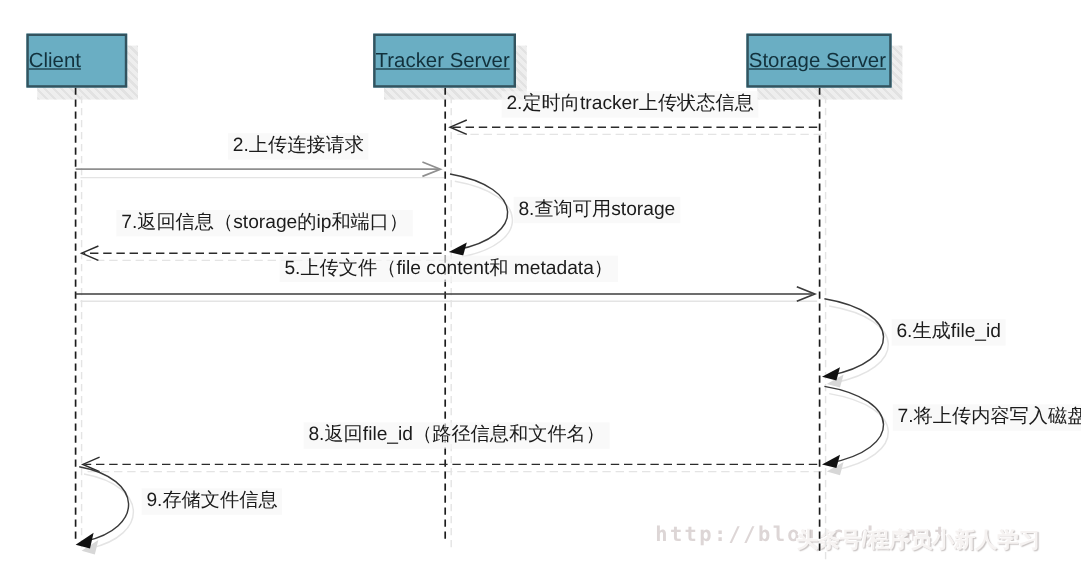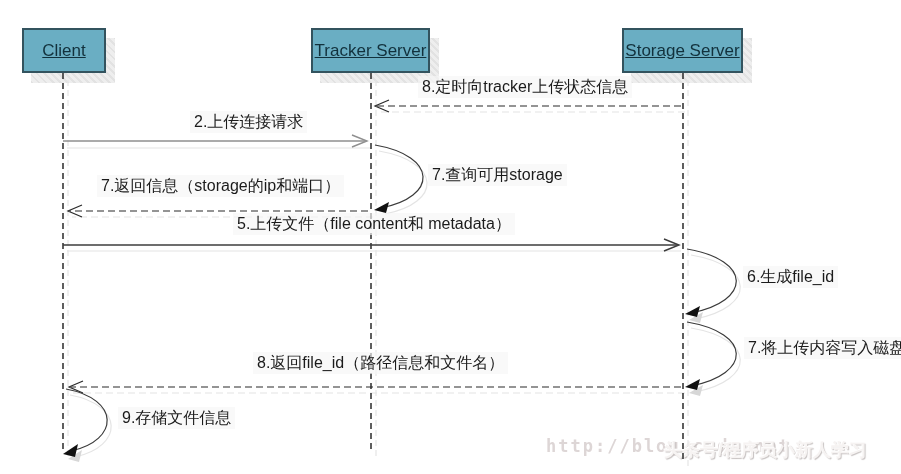--- a/index.html
+++ b/index.html
@@ -13,21 +13,21 @@
   
   .actor-shadow{
     position:absolute;
     background:repeating-linear-gradient(45deg,#e2e2e2 0 2px,#eeeeee 2px 5px);
   }
   .actor-box{
     position:absolute;
     background:#6aaec3;
     border:2px solid #33535e;
     box-sizing:border-box;
-    display:flex;align-items:center;justify-content:center;
+    display:flex;align-items:center;
   }
   .actor-box span{
     color:#12313c;
     font-size:17px;
     text-decoration:underline;
     white-space:nowrap;
   }
   
   .msg-label{
     position:absolute;
@@ -152,23 +152,23 @@
   <div class="actor-box" style="left:22px;top:28px;width:84px;height:45px;">
     <span>Client</span>
   </div>
   <div class="actor-box" style="left:622px;top:28px;width:121px;height:45px;">
     <span>Storage Server</span>
   </div>
   <div class="actor-box" style="left:311px;top:28px;width:119px;height:45px;">
     <span>Tracker Server</span>
   </div>
 
-  <div class="msg-label" style="left:418px;top:76px;">8.定时向tracker上传状态信息</div>
+  <div class="msg-label" style="left:418px;top:76px;">2.定时向tracker上传状态信息</div>
   <div class="msg-label" style="left:163px;top:111px;margin-left:27px;">2.上传连接请求</div>
-  <div class="msg-label" style="left:428px;top:164px;">7.查询可用storage</div>
+  <div class="msg-label" style="left:428px;top:164px;">8.查询可用storage</div>
   <div class="msg-label" style="left:97px;top:175px;">7.返回信息（storage的ip和端口）</div>
   <div class="msg-label" style="left:233px;top:213px;">5.上传文件（file content和 metadata）</div>
   <div class="msg-label" style="left:743px;top:266px;">6.生成file_id</div>
   <div class="msg-label" style="left:744px;top:337px;">7.将上传内容写入磁盘</div>
   <div class="msg-label" style="left:253px;top:352px;">8.返回file_id（路径信息和文件名）</div>
   <div class="msg-label" style="left:118px;top:407px;">9.存储文件信息</div>
 
 </div>
 
 </body></html>

